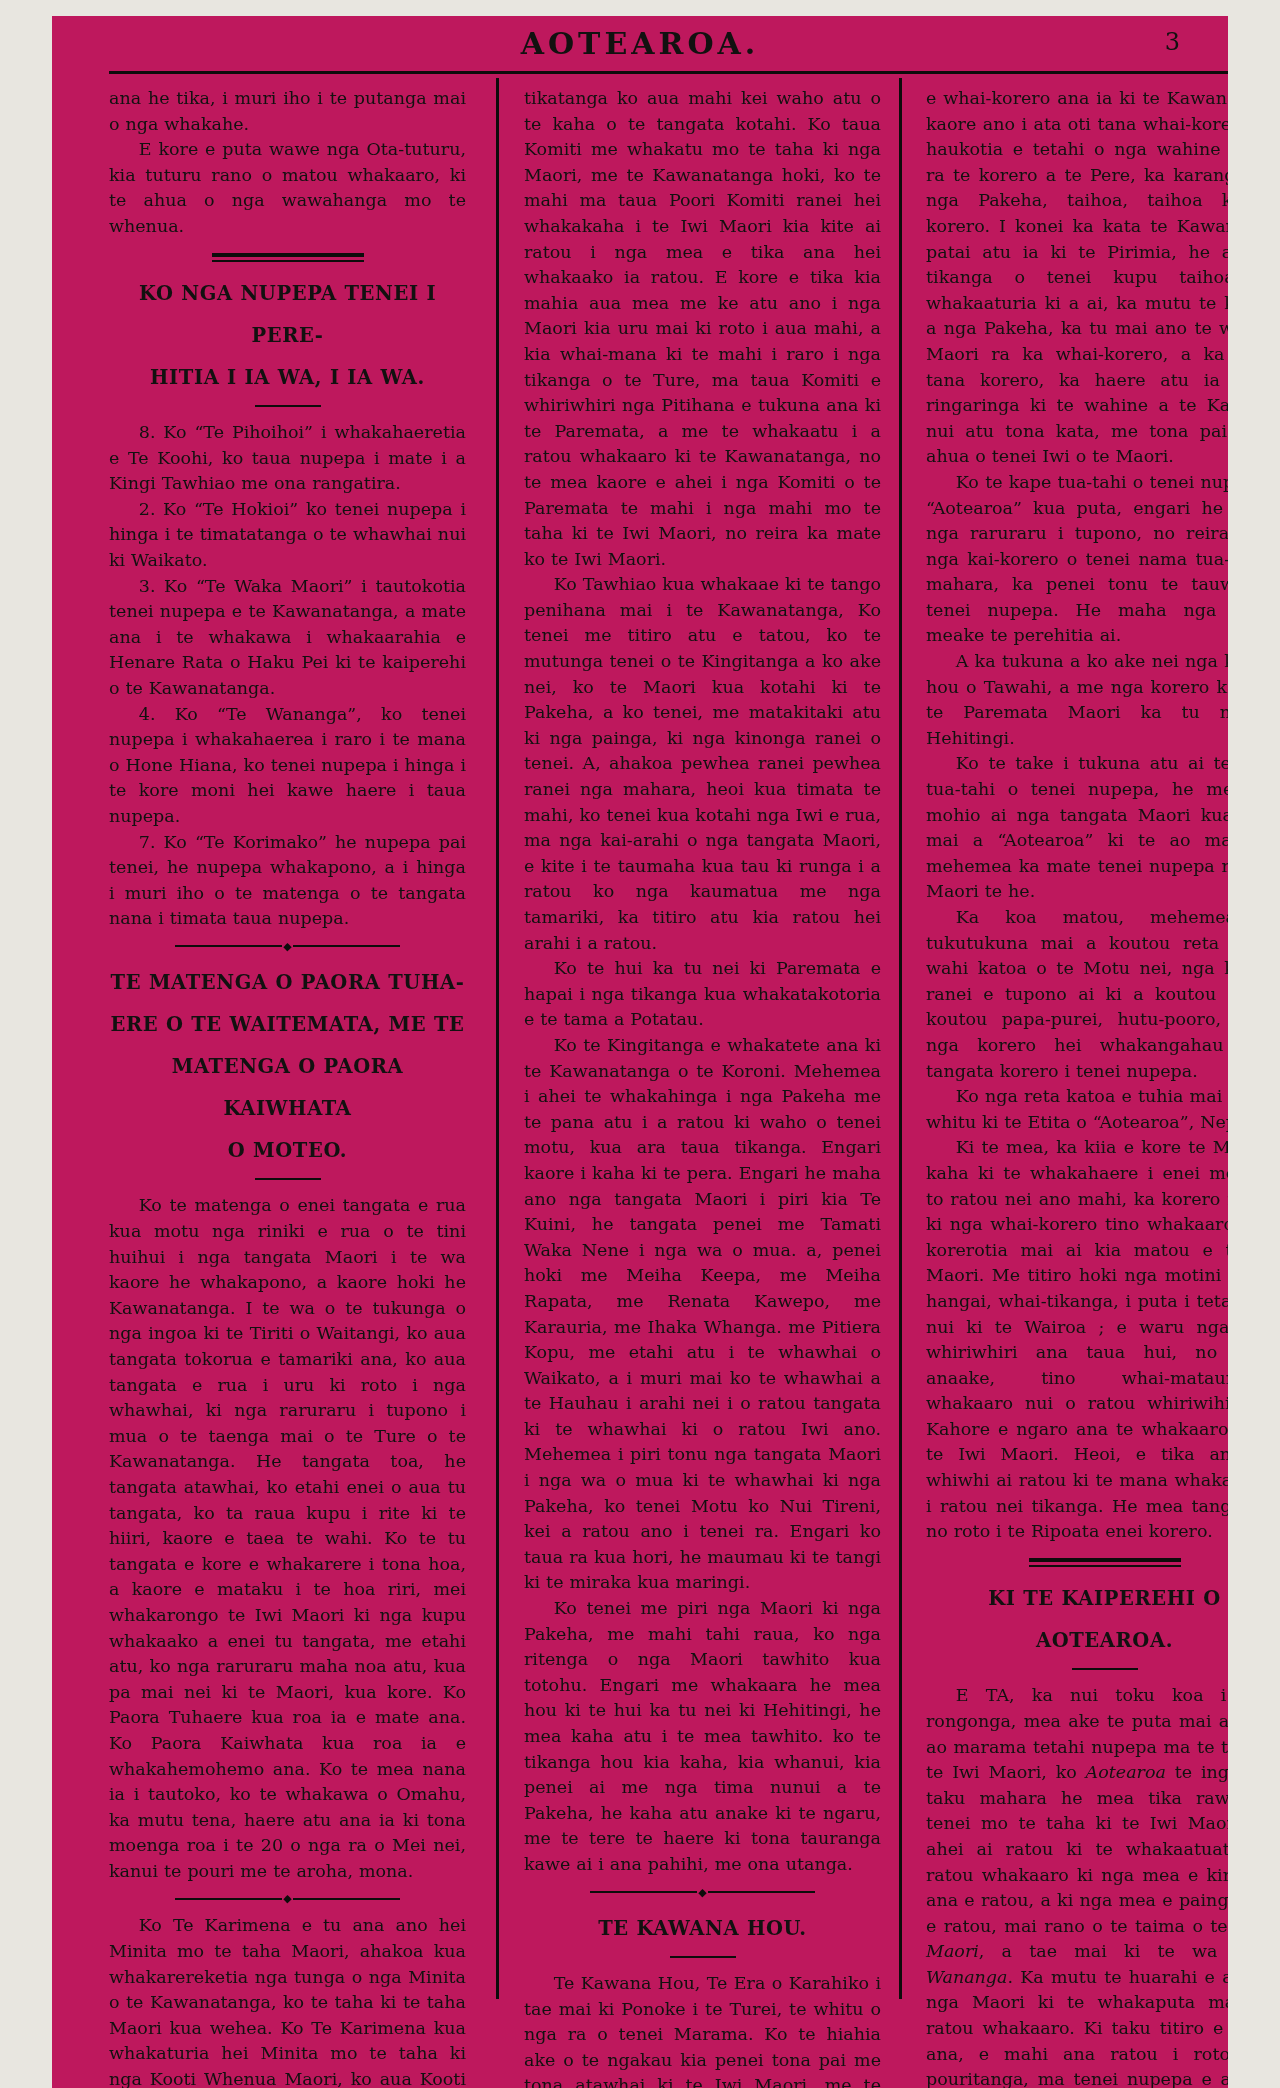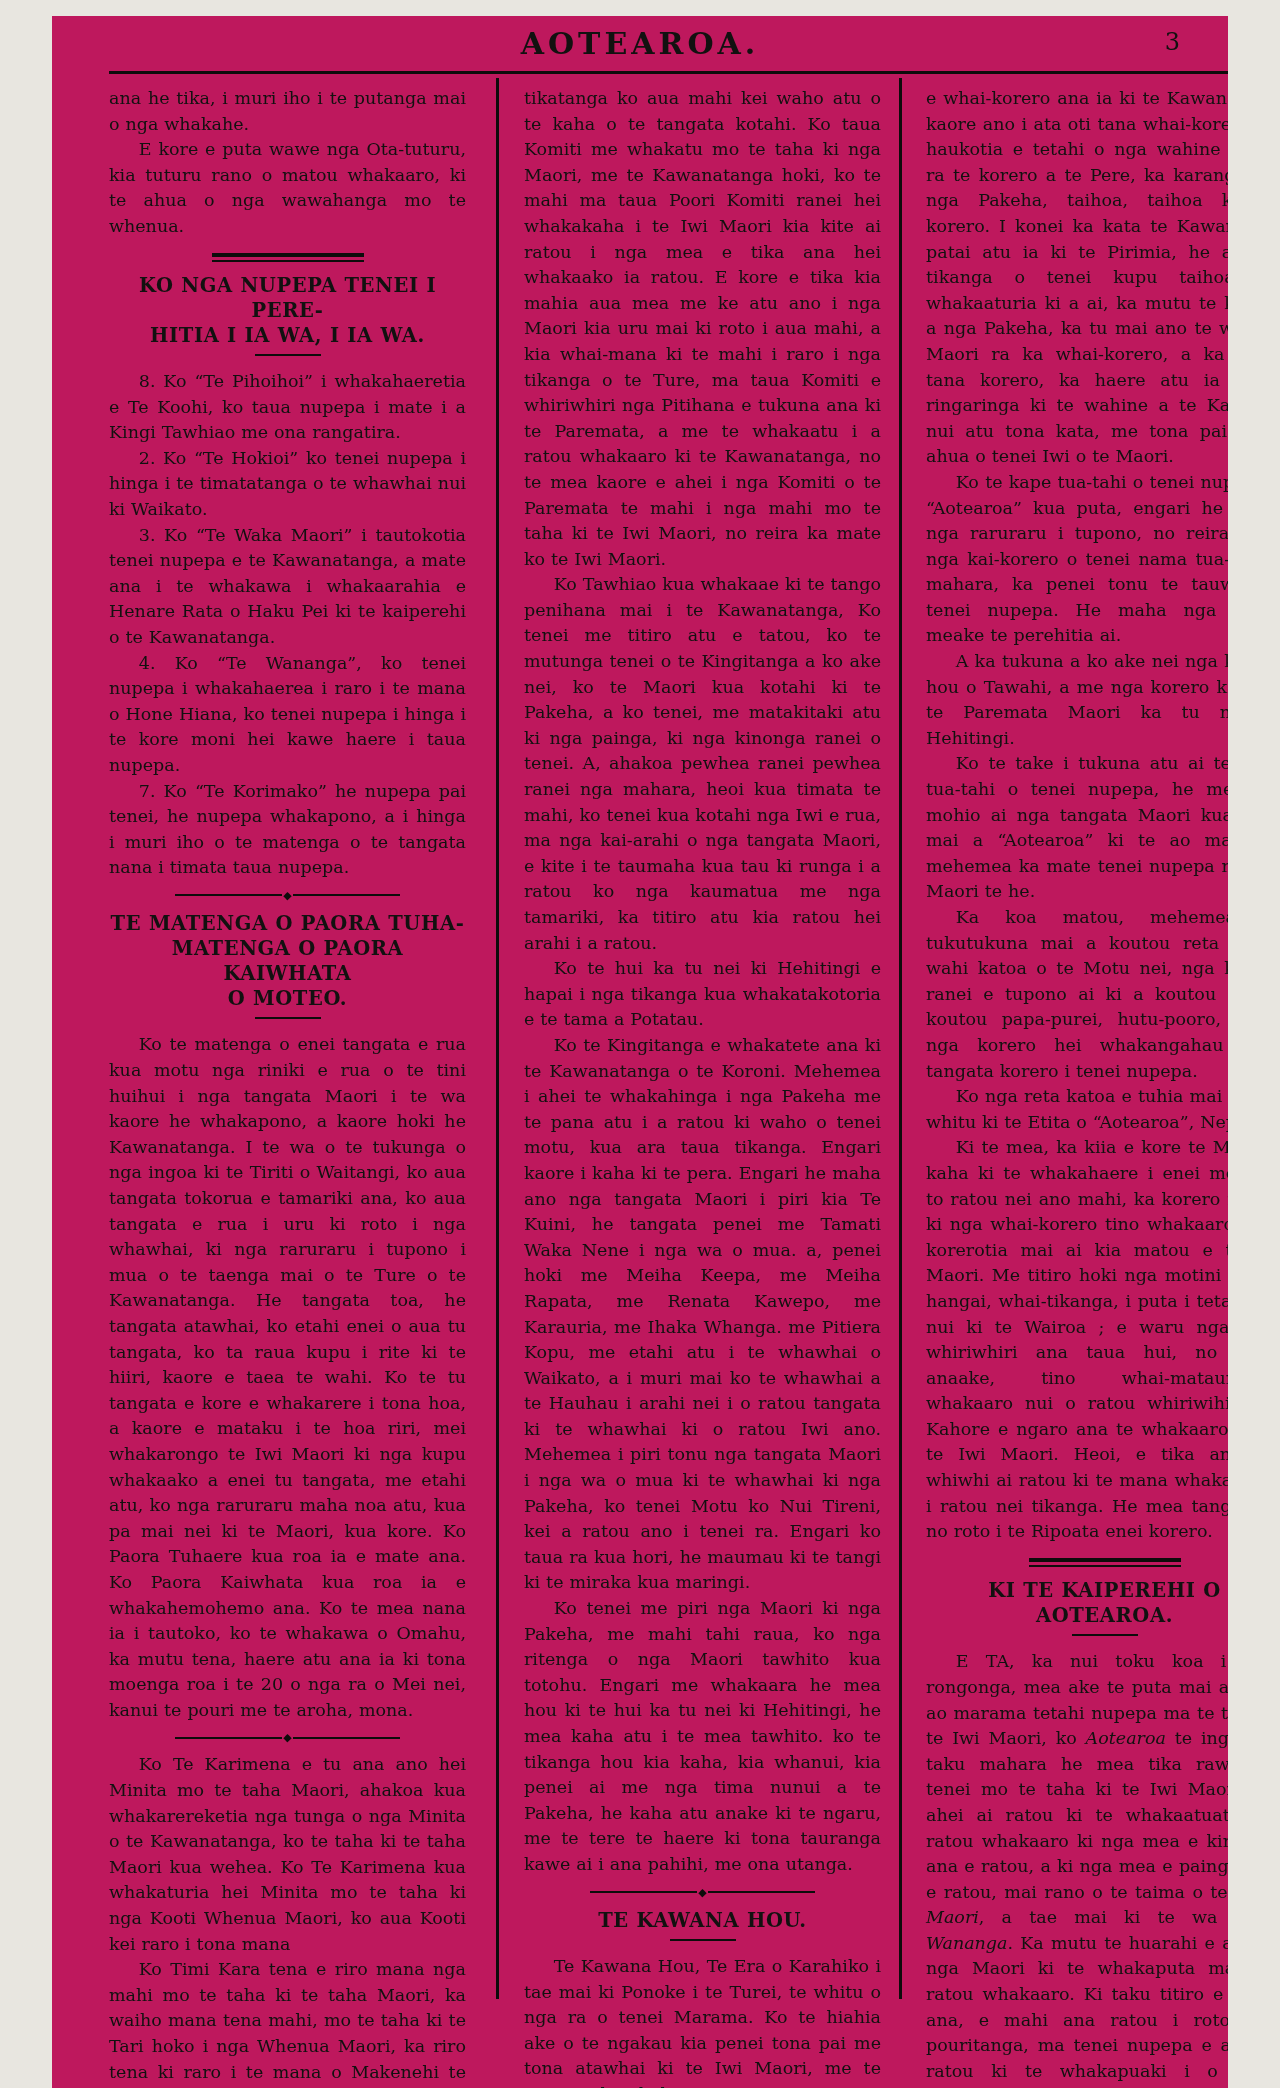--- a/index.html
+++ b/index.html
@@ -37,21 +37,21 @@
     text-align:justify;
     word-spacing:0.02em;
   }
   .col.c1{left:57px;}
   .col.c2{left:472px;}
   .col.c3{left:874px;}
   p.para{margin:0;text-indent:1.7em;}
   p.para.noindent{text-indent:0;}
   h2.art-head{
     margin:10px 0 6px;
-    font-size:19.5px;line-height:25px;
+    font-size:19.5px;line-height:42px;
     font-weight:bold;text-align:center;text-indent:0;
     letter-spacing:0.6px;
   }
   h2.art-head .hline{display:block;}
   .rule-double{width:152px;margin:13px auto 11px;}
   .rule-double .ra{height:4px;background:#0d0c0b;margin-bottom:3px;}
   .rule-double .rb{height:2px;background:#0d0c0b;}
   .rule-short{width:66px;height:2.5px;background:#0d0c0b;margin:5px auto 13px;}
   .divider-diamond{
     display:flex;align-items:center;justify-content:center;
@@ -86,37 +86,38 @@
       <p class="para">3. Ko “Te Waka Maori” i tautokotia tenei nupepa e te Kawanatanga, a mate ana i te whakawa i whakaarahia e Henare Rata o Haku Pei ki te kaiperehi o te Kawanatanga.</p>
       <p class="para">4. Ko “Te Wananga”, ko tenei nupepa i whakahaerea i raro i te mana o Hone Hiana, ko tenei nupepa i hinga i te kore moni hei kawe haere i taua nupepa.</p>
       <p class="para">7. Ko “Te Korimako” he nupepa pai tenei, he nupepa whakapono, a i hinga i muri iho o te matenga o te tangata nana i timata taua nupepa.</p>
       <div class="divider-diamond">
         <span class="dline"></span>
         <span class="dgem">◆</span>
         <span class="dline"></span>
       </div>
       <h2 class="art-head">
         <span class="hline">TE MATENGA O PAORA TUHA-</span>
+        <span class="hline">ERE O TE WAITEMATA, ME TE</span>
         <span class="hline">MATENGA O PAORA KAIWHATA</span>
         <span class="hline">O MOTEO.</span>
       </h2>
       <div class="rule-short"></div>
       <p class="para">Ko te matenga o enei tangata e rua kua motu nga riniki e rua o te tini huihui i nga tangata Maori i te wa kaore he whakapono, a kaore hoki he Kawanatanga. I te wa o te tukunga o nga ingoa ki te Tiriti o Waitangi, ko aua tangata tokorua e tamariki ana, ko aua tangata e rua i uru ki roto i nga whawhai, ki nga raruraru i tupono i mua o te taenga mai o te Ture o te Kawanatanga. He tangata toa, he tangata atawhai, ko etahi enei o aua tu tangata, ko ta raua kupu i rite ki te hiiri, kaore e taea te wahi. Ko te tu tangata e kore e whakarere i tona hoa, a kaore e mataku i te hoa riri, mei whakarongo te Iwi Maori ki nga kupu whakaako a enei tu tangata, me etahi atu, ko nga raruraru maha noa atu, kua pa mai nei ki te Maori, kua kore. Ko Paora Tuhaere kua roa ia e mate ana. Ko Paora Kaiwhata kua roa ia e whakahemohemo ana. Ko te mea nana ia i tautoko, ko te whakawa o Omahu, ka mutu tena, haere atu ana ia ki tona moenga roa i te 20 o nga ra o Mei nei, kanui te pouri me te aroha, mona.</p>
       <div class="divider-diamond">
         <span class="dline"></span>
         <span class="dgem">◆</span>
         <span class="dline"></span>
       </div>
       <p class="para">Ko Te Karimena e tu ana ano hei Minita mo te taha Maori, ahakoa kua whakarereketia nga tunga o nga Minita o te Kawanatanga, ko te taha ki te taha Maori kua wehea. Ko Te Karimena kua whakaturia hei Minita mo te taha ki nga Kooti Whenua Maori, ko aua Kooti kei raro i tona mana</p>
       <p class="para">Ko Timi Kara tena e riro mana nga mahi mo te taha ki te taha Maori, ka waiho mana tena mahi, mo te taha ki te Tari hoko i nga Whenua Maori, ka riro tena ki raro i te mana o Makenehi te Minita mo nga Whenua. Tena pea e kitea tetahi raruraru mo te whakahaere i nga mahi mo te taha Maori, engari, e kore e roa kua tikatika haere tena taha. Engari e kitea ana me whakatu ano etahi tangata, ahokoa kia, he poori he Komiti ranei hei whakahaere mo te taha ki te Iwi Maori, he maha nga mea hei mahinga, hei tirohanga, a he maha nga mea hei whakatika-</p>
     </div>
   <div class="col c2">
       <p class="para noindent">tikatanga ko aua mahi kei waho atu o te kaha o te tangata kotahi. Ko taua Komiti me whakatu mo te taha ki nga Maori, me te Kawanatanga hoki, ko te mahi ma taua Poori Komiti ranei hei whakakaha i te Iwi Maori kia kite ai ratou i nga mea e tika ana hei whakaako ia ratou. E kore e tika kia mahia aua mea me ke atu ano i nga Maori kia uru mai ki roto i aua mahi, a kia whai-mana ki te mahi i raro i nga tikanga o te Ture, ma taua Komiti e whiriwhiri nga Pitihana e tukuna ana ki te Paremata, a me te whakaatu i a ratou whakaaro ki te Kawanatanga, no te mea kaore e ahei i nga Komiti o te Paremata te mahi i nga mahi mo te taha ki te Iwi Maori, no reira ka mate ko te Iwi Maori.</p>
       <p class="para">Ko Tawhiao kua whakaae ki te tango penihana mai i te Kawanatanga, Ko tenei me titiro atu e tatou, ko te mutunga tenei o te Kingitanga a ko ake nei, ko te Maori kua kotahi ki te Pakeha, a ko tenei, me matakitaki atu ki nga painga, ki nga kinonga ranei o tenei. A, ahakoa pewhea ranei pewhea ranei nga mahara, heoi kua timata te mahi, ko tenei kua kotahi nga Iwi e rua, ma nga kai-arahi o nga tangata Maori, e kite i te taumaha kua tau ki runga i a ratou ko nga kaumatua me nga tamariki, ka titiro atu kia ratou hei arahi i a ratou.</p>
-      <p class="para">Ko te hui ka tu nei ki Hehitingi e hapai i nga tikanga kua whakatakotoria e te tama a Potatau.</p>
+      <p class="para">Ko te hui ka tu nei ki Paremata e hapai i nga tikanga kua whakatakotoria e te tama a Potatau.</p>
       <p class="para">Ko te Kingitanga e whakatete ana ki te Kawanatanga o te Koroni. Mehemea i ahei te whakahinga i nga Pakeha me te pana atu i a ratou ki waho o tenei motu, kua ara taua tikanga. Engari kaore i kaha ki te pera. Engari he maha ano nga tangata Maori i piri kia Te Kuini, he tangata penei me Tamati Waka Nene i nga wa o mua. a, penei hoki me Meiha Keepa, me Meiha Rapata, me Renata Kawepo, me Karauria, me Ihaka Whanga. me Pitiera Kopu, me etahi atu i te whawhai o Waikato, a i muri mai ko te whawhai a te Hauhau i arahi nei i o ratou tangata ki te whawhai ki o ratou Iwi ano. Mehemea i piri tonu nga tangata Maori i nga wa o mua ki te whawhai ki nga Pakeha, ko tenei Motu ko Nui Tireni, kei a ratou ano i tenei ra. Engari ko taua ra kua hori, he maumau ki te tangi ki te miraka kua maringi.</p>
       <p class="para">Ko tenei me piri nga Maori ki nga Pakeha, me mahi tahi raua, ko nga ritenga o nga Maori tawhito kua totohu. Engari me whakaara he mea hou ki te hui ka tu nei ki Hehitingi, he mea kaha atu i te mea tawhito. ko te tikanga hou kia kaha, kia whanui, kia penei ai me nga tima nunui a te Pakeha, he kaha atu anake ki te ngaru, me te tere te haere ki tona tauranga kawe ai i ana pahihi, me ona utanga.</p>
       <div class="divider-diamond">
         <span class="dline"></span>
         <span class="dgem">◆</span>
         <span class="dline"></span>
       </div>
       <h2 class="art-head">
         <span class="hline">TE KAWANA HOU.</span>
       </h2>

